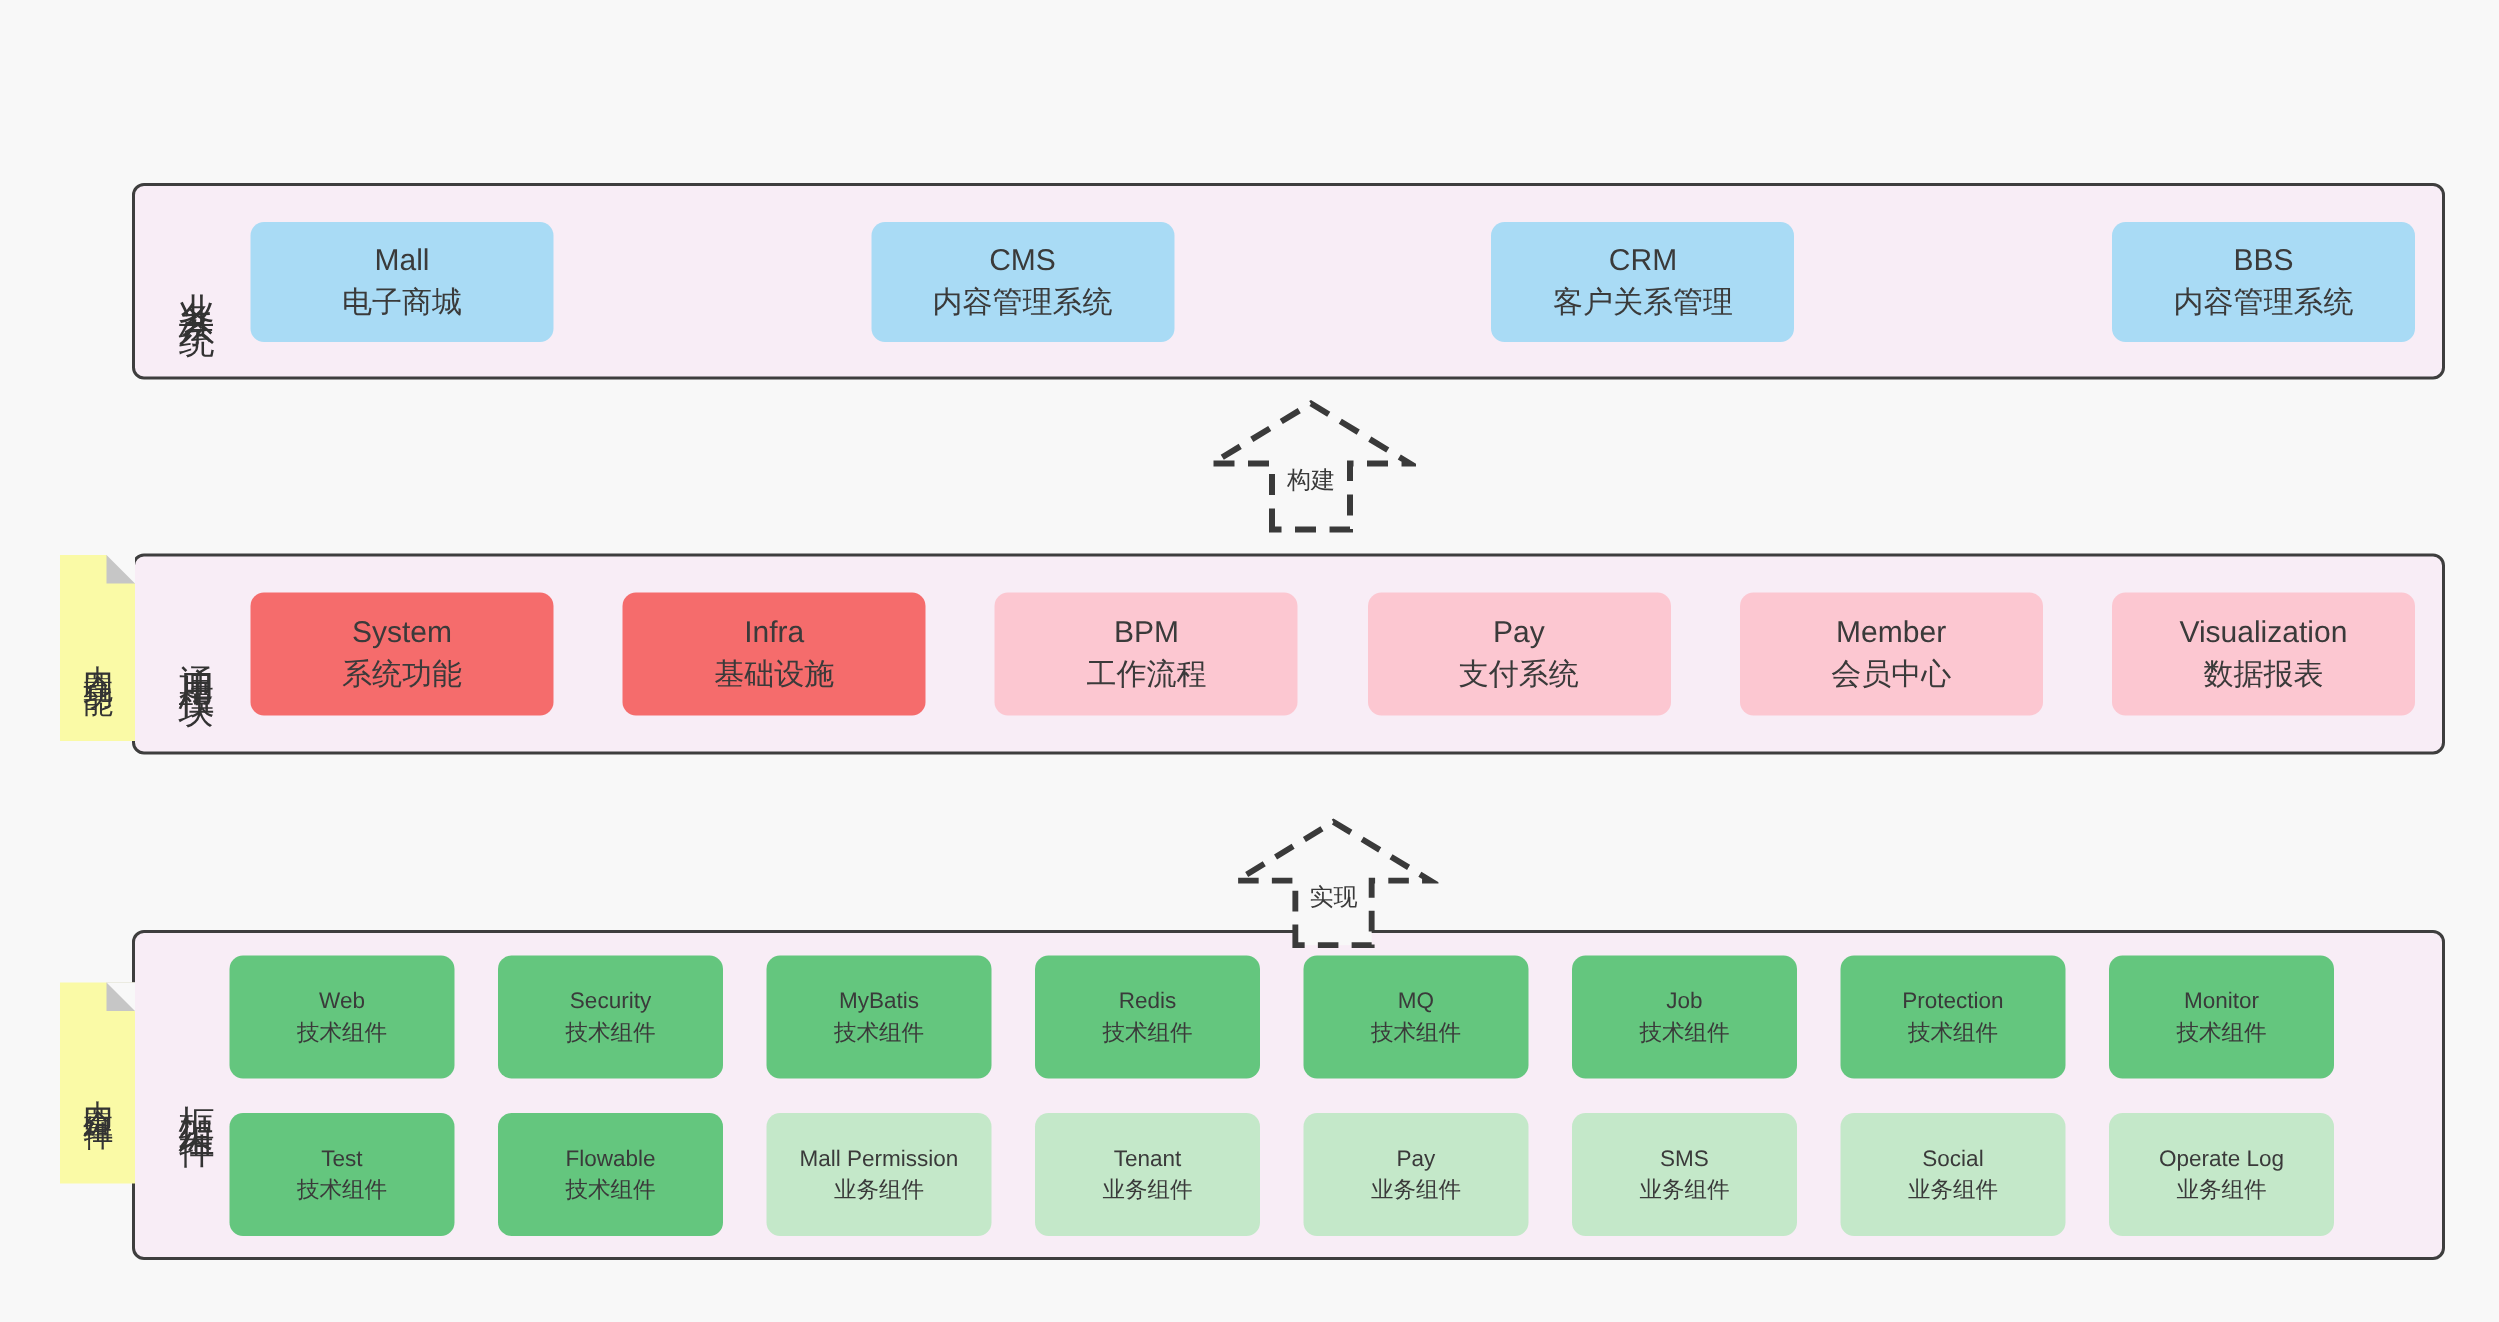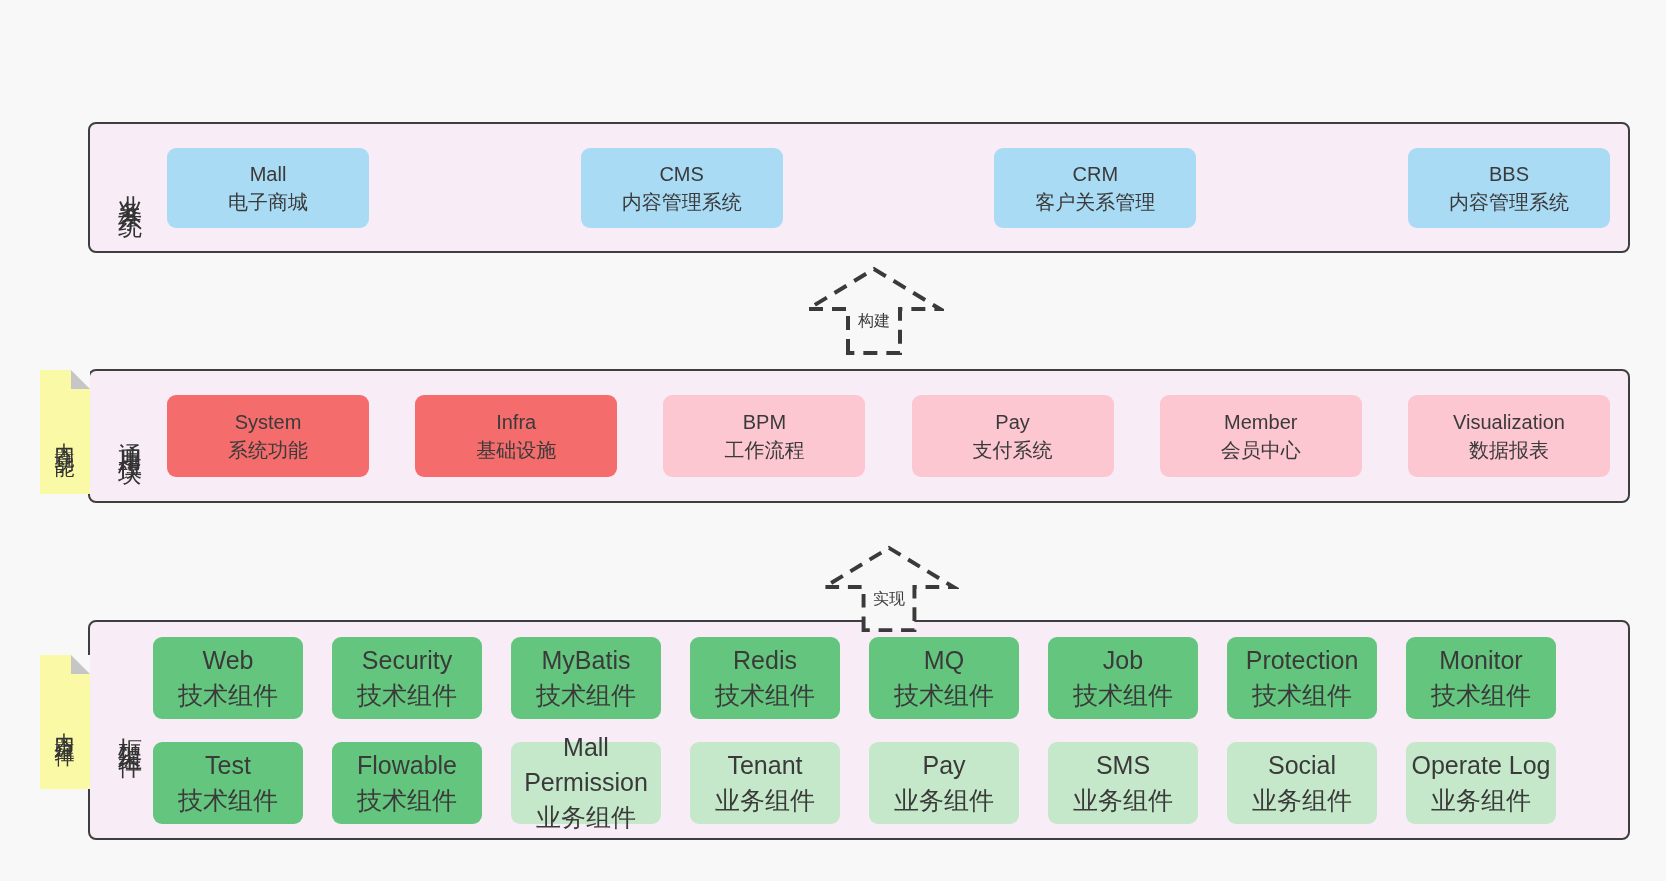--- a/index.html
+++ b/index.html
@@ -49,21 +49,21 @@
     margin-left:11px;padding-right:18px;
   }
   .grid-row{display:flex;justify-content:flex-start;gap:29px;}
   .box{
     border-radius:9px;
     display:flex;flex-direction:column;justify-content:center;align-items:center;
     text-align:center;line-height:1.4;
   }
   .box-lg{width:202px;height:80px;font-size:20px;}
   #panel-modules .box-lg{height:82px;}
-  .box-sm{width:150px;height:82px;font-size:25px;flex:0 0 auto;}
+  .box-sm{width:150px;height:82px;font-size:15px;flex:0 0 auto;}
   .blue{background:var(--blue);}
   .red{background:var(--red);justify-content:center;}
   .pink{background:var(--pink);}
   .green{background:var(--green);}
   .green-light{background:var(--green-light);}
   .sticky{
     position:absolute;left:40px;width:50px;
     background:var(--yellow);
     display:flex;align-items:center;justify-content:center;
     z-index:3;

